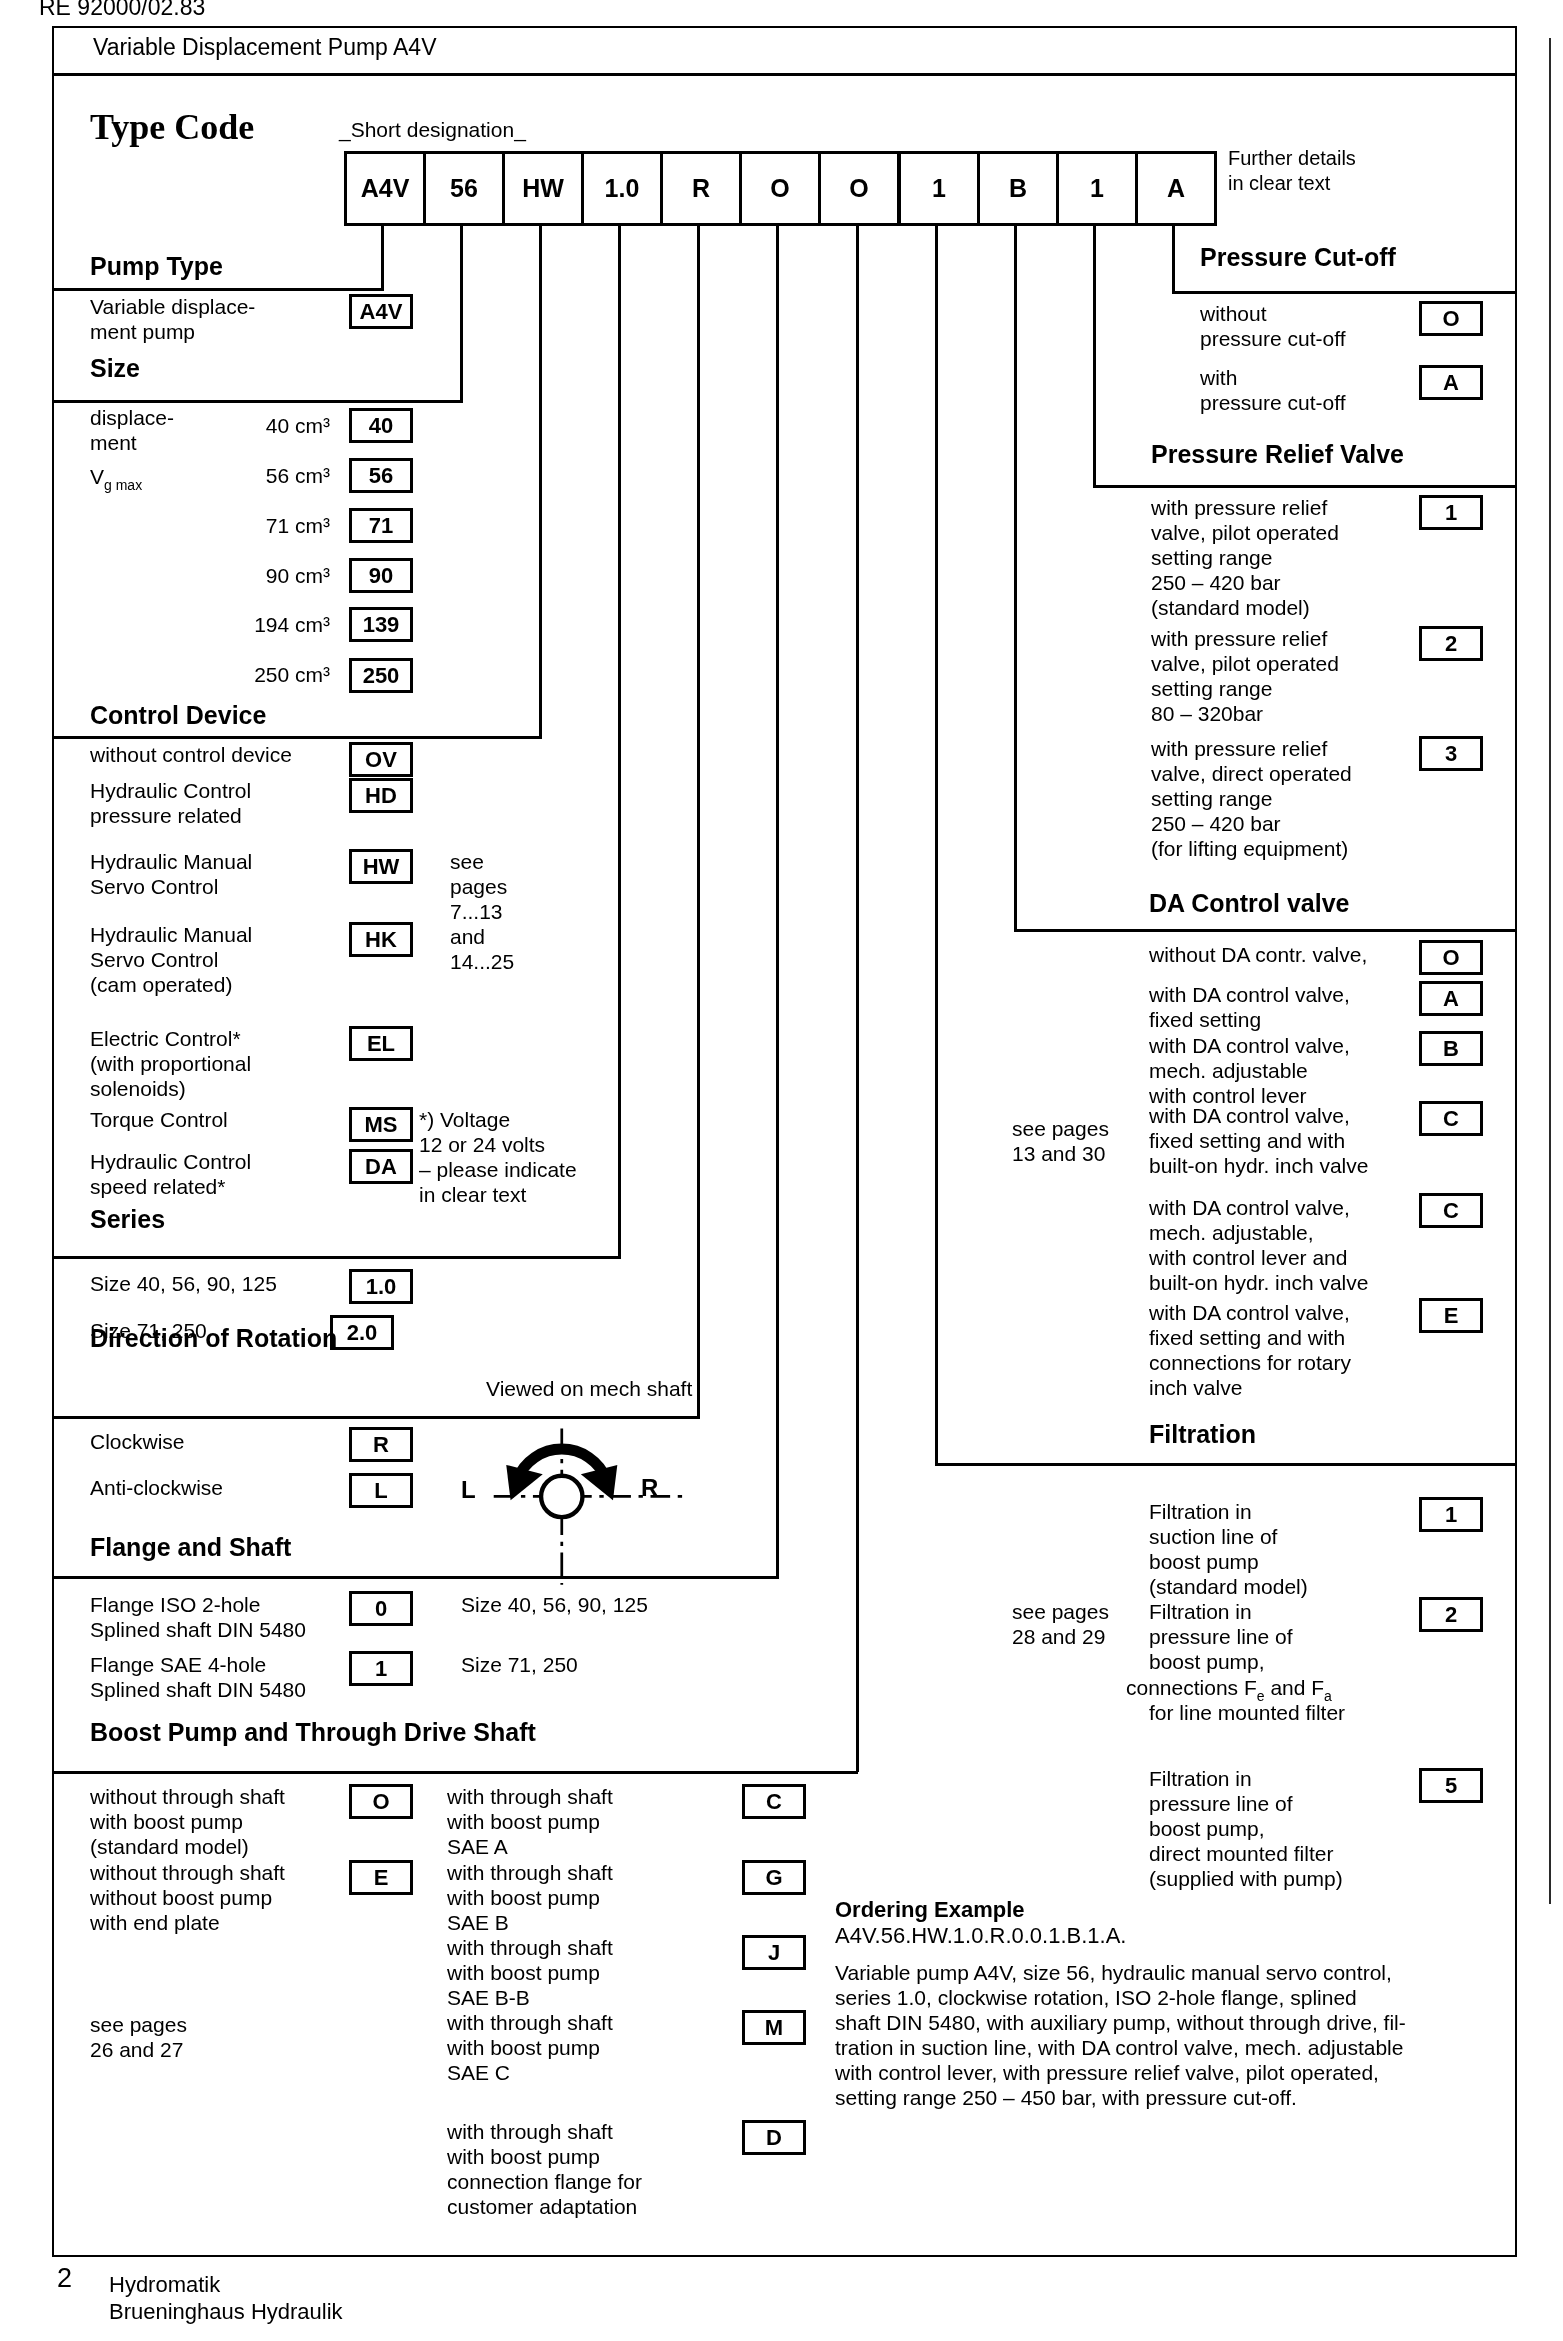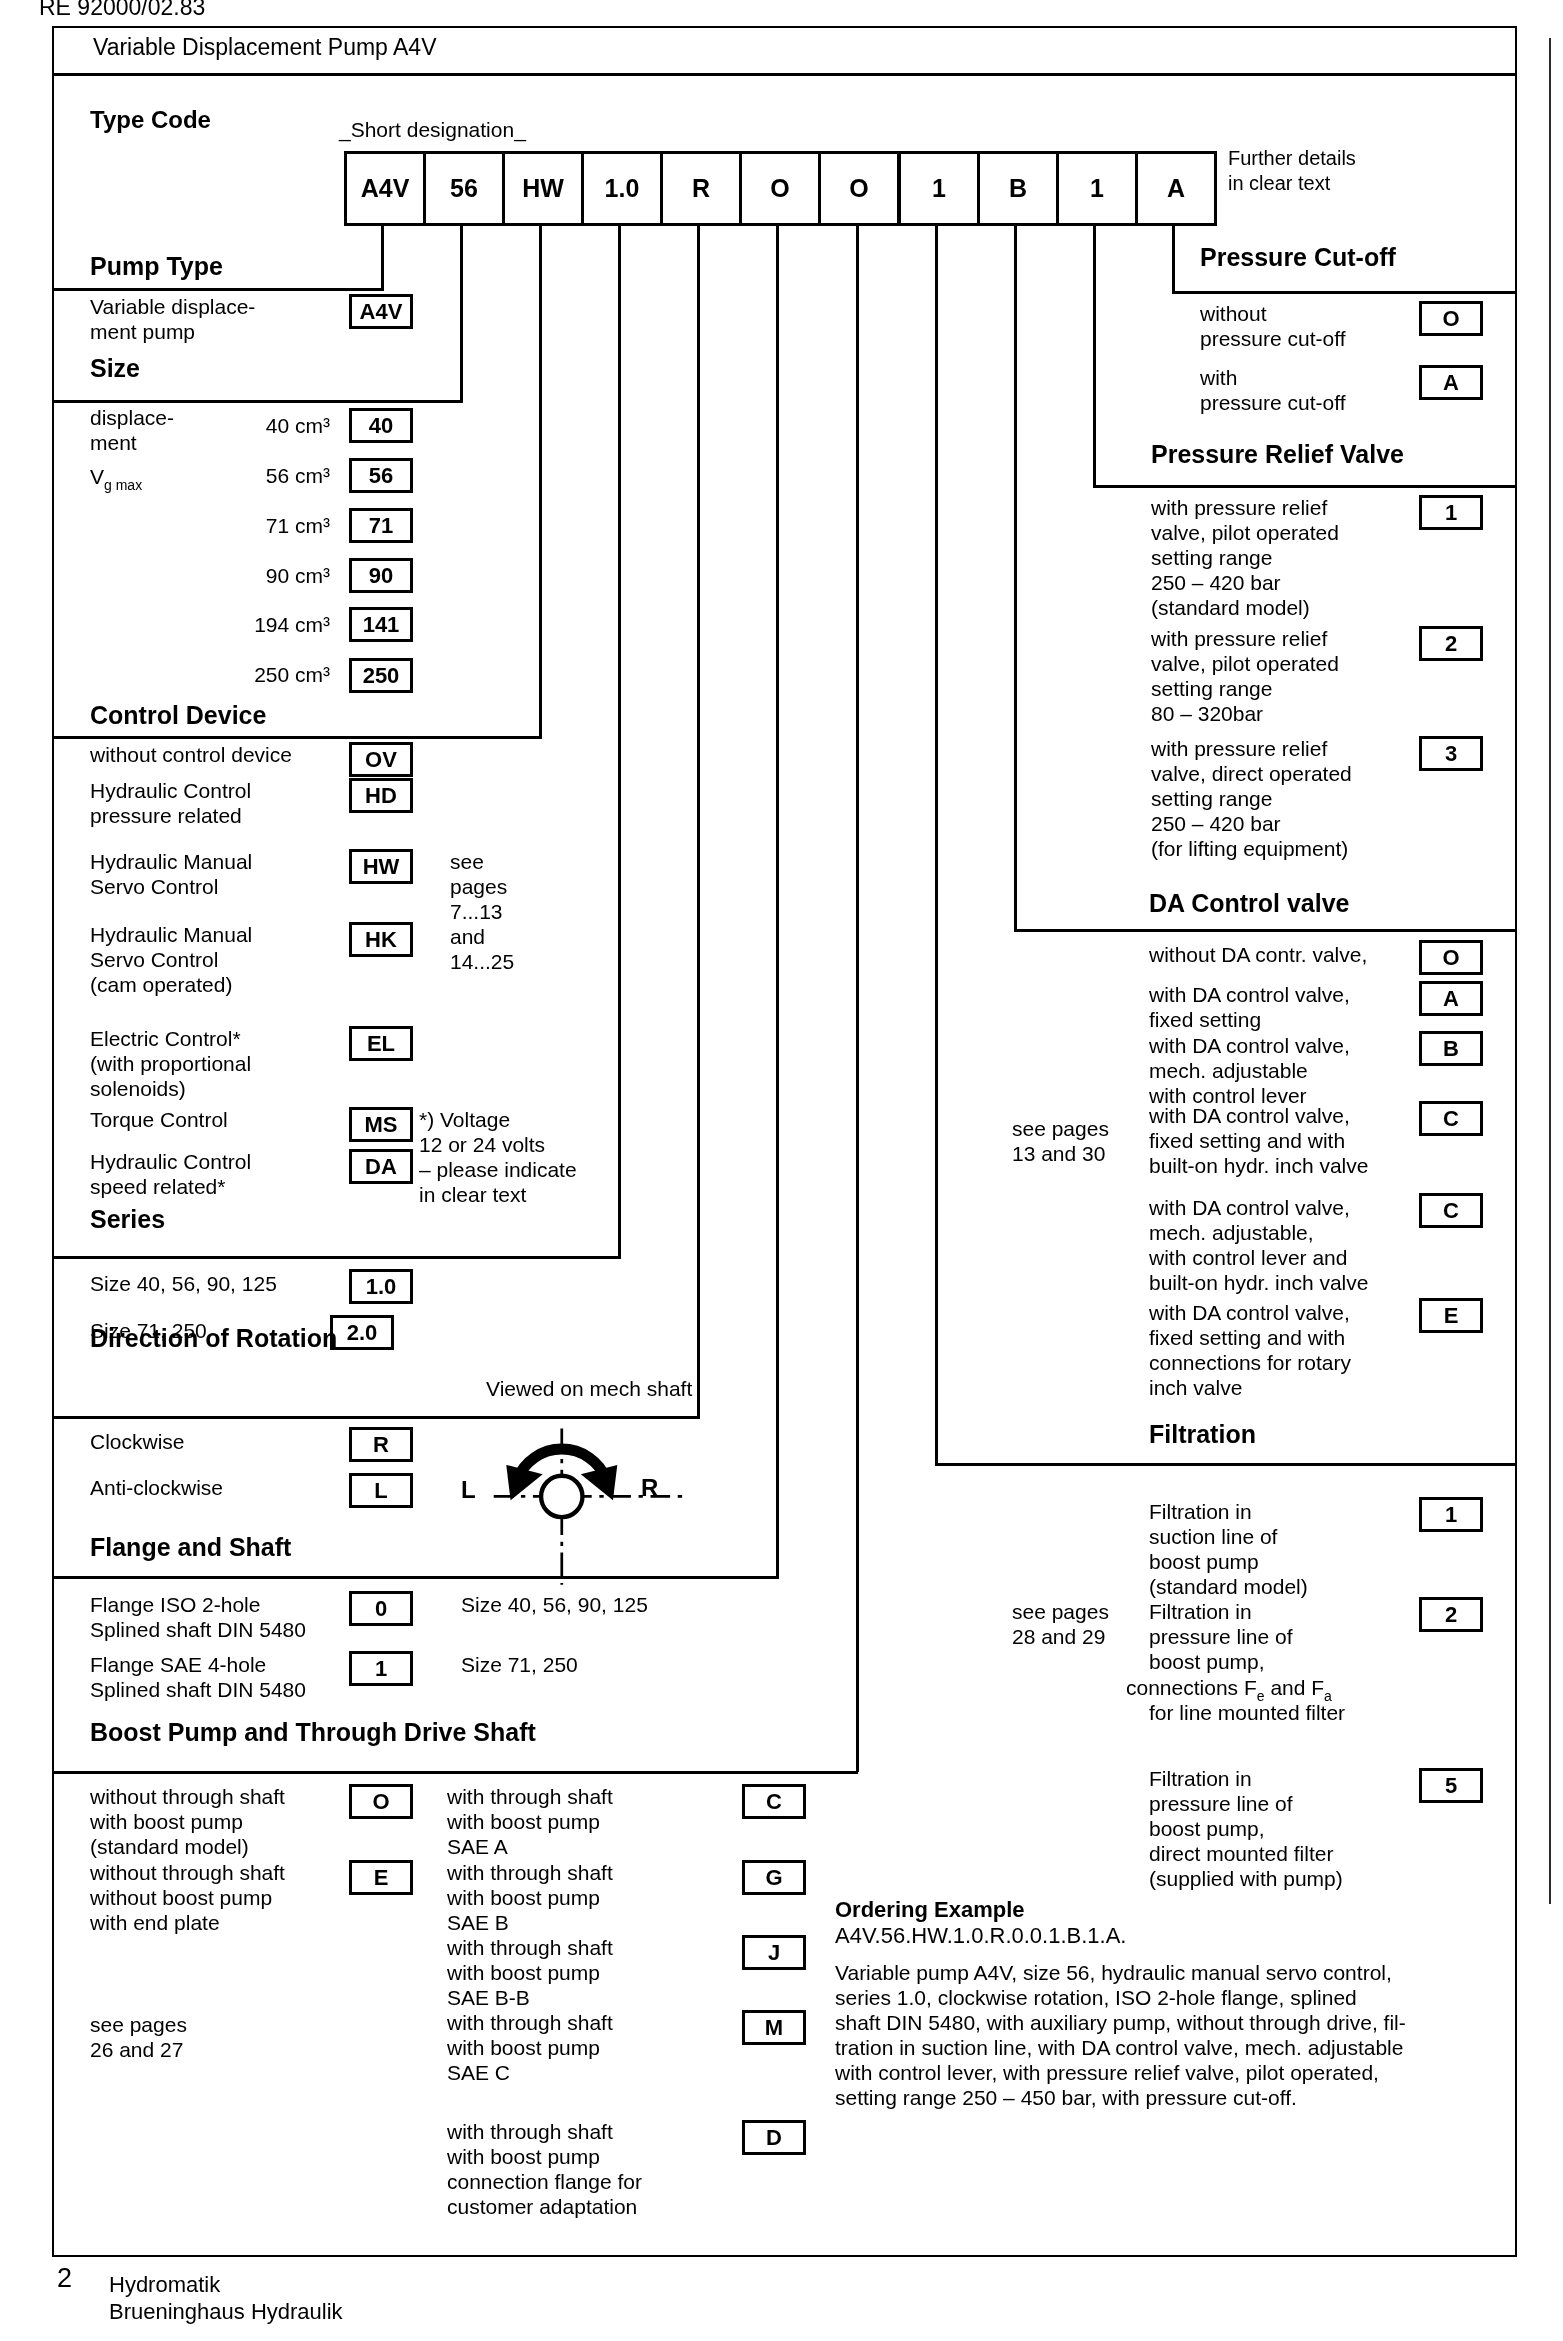--- a/index.html
+++ b/index.html
@@ -3,21 +3,21 @@
 <meta charset="utf-8">
 <style>
   html,body { margin:0; padding:0; background:#e8e8e8; }
   #page {
     position:relative; width:1564px; height:2342px; background:#ffffff;
     font-family:"Liberation Sans","DejaVu Sans",sans-serif; color:#000;
     overflow:hidden;
   }
   .t  { position:absolute; font-size:21px; line-height:25px; white-space:pre-line; }
   .h  { position:absolute; font-size:25px; font-weight:bold; white-space:nowrap; }
-  .h2 { font-size:24px; }
+  .h2 { font-size:36px;font-family:Liberation Serif, serif; }
   .vl { position:absolute; width:2.7px; background:#000; }
   .hl { position:absolute; height:2.7px; background:#000; }
   .cbox {
     position:absolute; box-sizing:border-box; width:64px; height:35px;
     border:3.3px solid #000; display:flex; align-items:center; justify-content:center;
     font-size:22px; font-weight:bold; background:#fff;
   }
   .tcbox {
     position:absolute; box-sizing:border-box; width:82px; height:75px;
     border:3.3px solid #000; display:flex; align-items:center; justify-content:center;
@@ -90,21 +90,21 @@
   <div class="t" style="left:90px;top:464px"><span>V</span><span class="sub">g max</span></div>
   <div class="t ra" style="left:180px;top:413px;width:150px">40 cm³</div>
   <div class="cbox" style="left:349px;top:408px">40</div>
   <div class="t ra" style="left:180px;top:463px;width:150px">56 cm³</div>
   <div class="cbox" style="left:349px;top:458px">56</div>
   <div class="t ra" style="left:180px;top:513px;width:150px">71 cm³</div>
   <div class="cbox" style="left:349px;top:508px">71</div>
   <div class="t ra" style="left:180px;top:563px;width:150px">90 cm³</div>
   <div class="cbox" style="left:349px;top:558px">90</div>
   <div class="t ra" style="left:180px;top:612px;width:150px">194 cm³</div>
-  <div class="cbox" style="left:349px;top:607px">141</div>
+  <div class="cbox" style="left:349px;top:607px">139</div>
   <div class="t ra" style="left:180px;top:662px;width:150px">250 cm³</div>
   <div class="cbox" style="left:349px;top:658px">250</div>
 
   <div class="h" style="left:90px;top:701px">Control Device</div>
   <div class="t" style="left:90px;top:742px">without control device</div>
   <div class="cbox" style="left:349px;top:742px">OV</div>
   <div class="t" style="left:90px;top:778px">Hydraulic Control
 pressure related</div>
   <div class="cbox" style="left:349px;top:778px">HD</div>
   <div class="t" style="left:90px;top:849px">Hydraulic Manual

